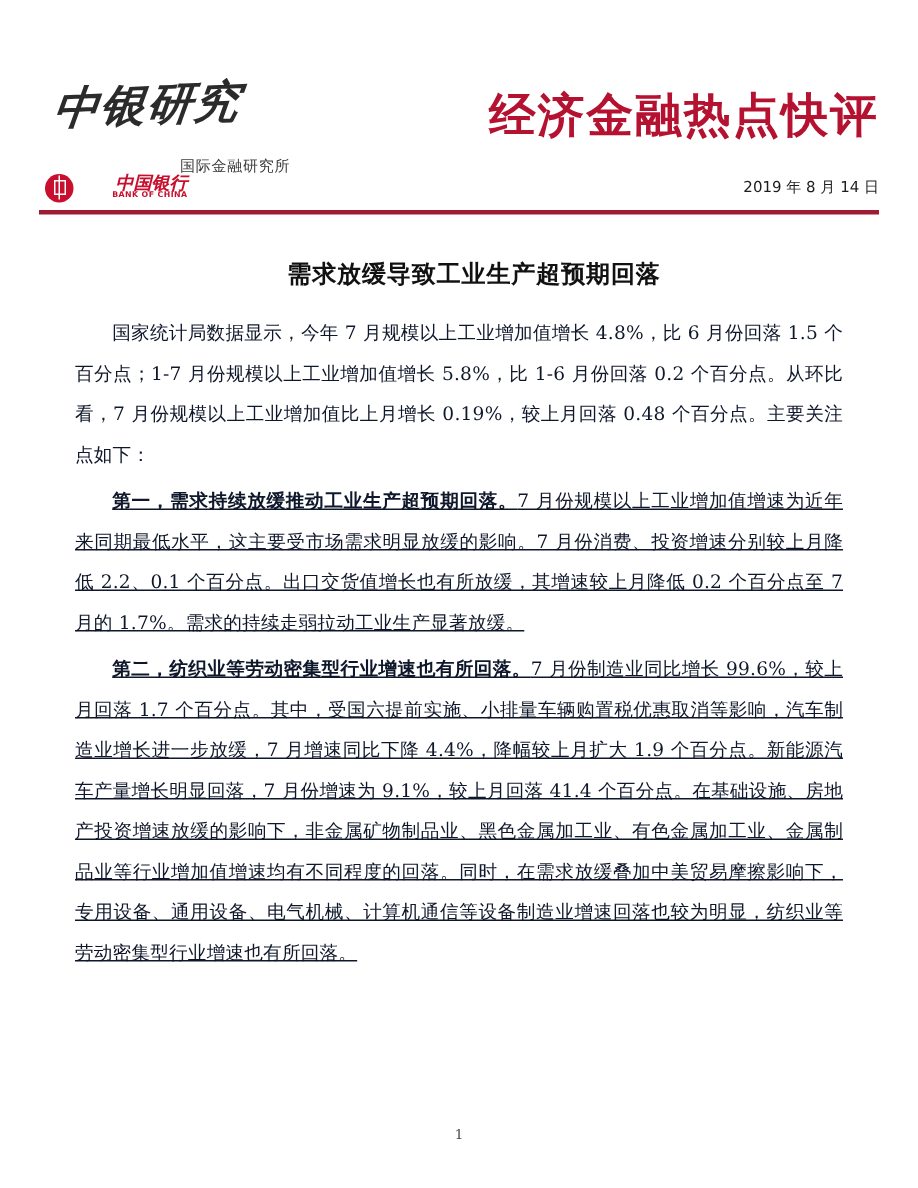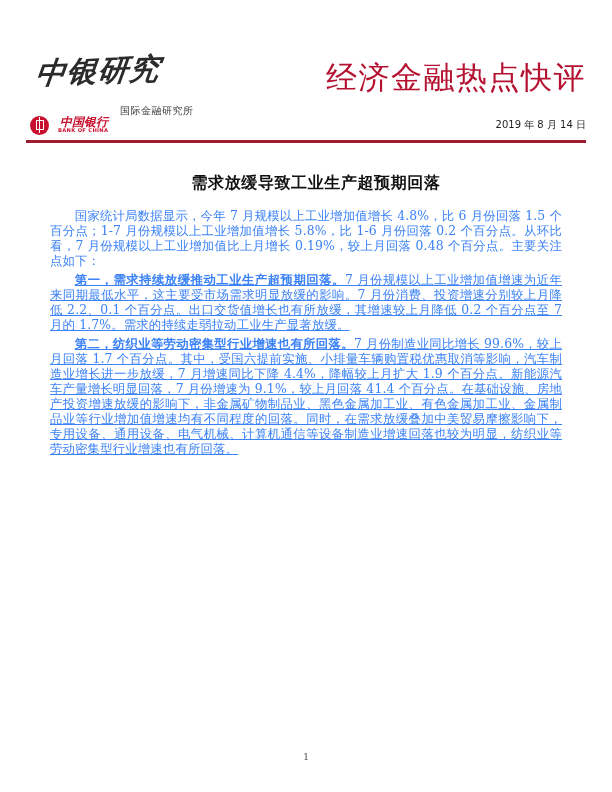--- a/index.html
+++ b/index.html
@@ -46,21 +46,21 @@
     white-space: nowrap;
     line-height: 1;
   }
 
   .pub-title {
     position: absolute;
     right: 26px;
     top: 60px;
     font-family: "DejaVu Sans", "Liberation Sans", sans-serif;
     font-size: 31px;
-    font-weight: 400;
+    font-weight: 700;
     letter-spacing: 1.5px;
     color: #b41230;
     white-space: nowrap;
     line-height: 1.1;
   }
 
   .boc-row {
     position: absolute;
     left: 30px;
     top: 114px;
@@ -89,21 +89,21 @@
   .boc-mark::after {
     content: "";
     position: absolute;
     left: 8.7px;
     top: 1.8px;
     width: 1.6px;
     height: 15.4px;
     background: #ffffff;
   }
   .boc-cn {
-    margin-left: 6px;
+    margin-left: 23px;
     font-family: "DejaVu Serif", "Liberation Serif", serif;
     font-size: 12px;
     font-weight: 700;
     font-style: italic;
     color: #c8102e;
     line-height: 1;
     white-space: nowrap;
   }
   .boc-en {
     margin-left: 4px;
@@ -173,24 +173,24 @@
   .body {
     position: absolute;
     left: 50px;
     top: 208px;
     width: 512px;
   }
 
   .para {
     font-family: "DejaVu Serif", "Liberation Serif", serif;
     font-size: 12.4px;
-    line-height: 15px;
+    line-height: 27px;
     text-align: justify;
     text-justify: inter-character;
-    color: #3b82f6;
+    color: #0f172a;
     margin: 0 0 0 0;
     text-indent: 2em;
     letter-spacing: 0.15px;
   }
   .para + .para {
     margin-top: 4px;
     text-decoration: underline;
   }
   .para b {
     font-family: "DejaVu Sans", "Liberation Sans", sans-serif;

